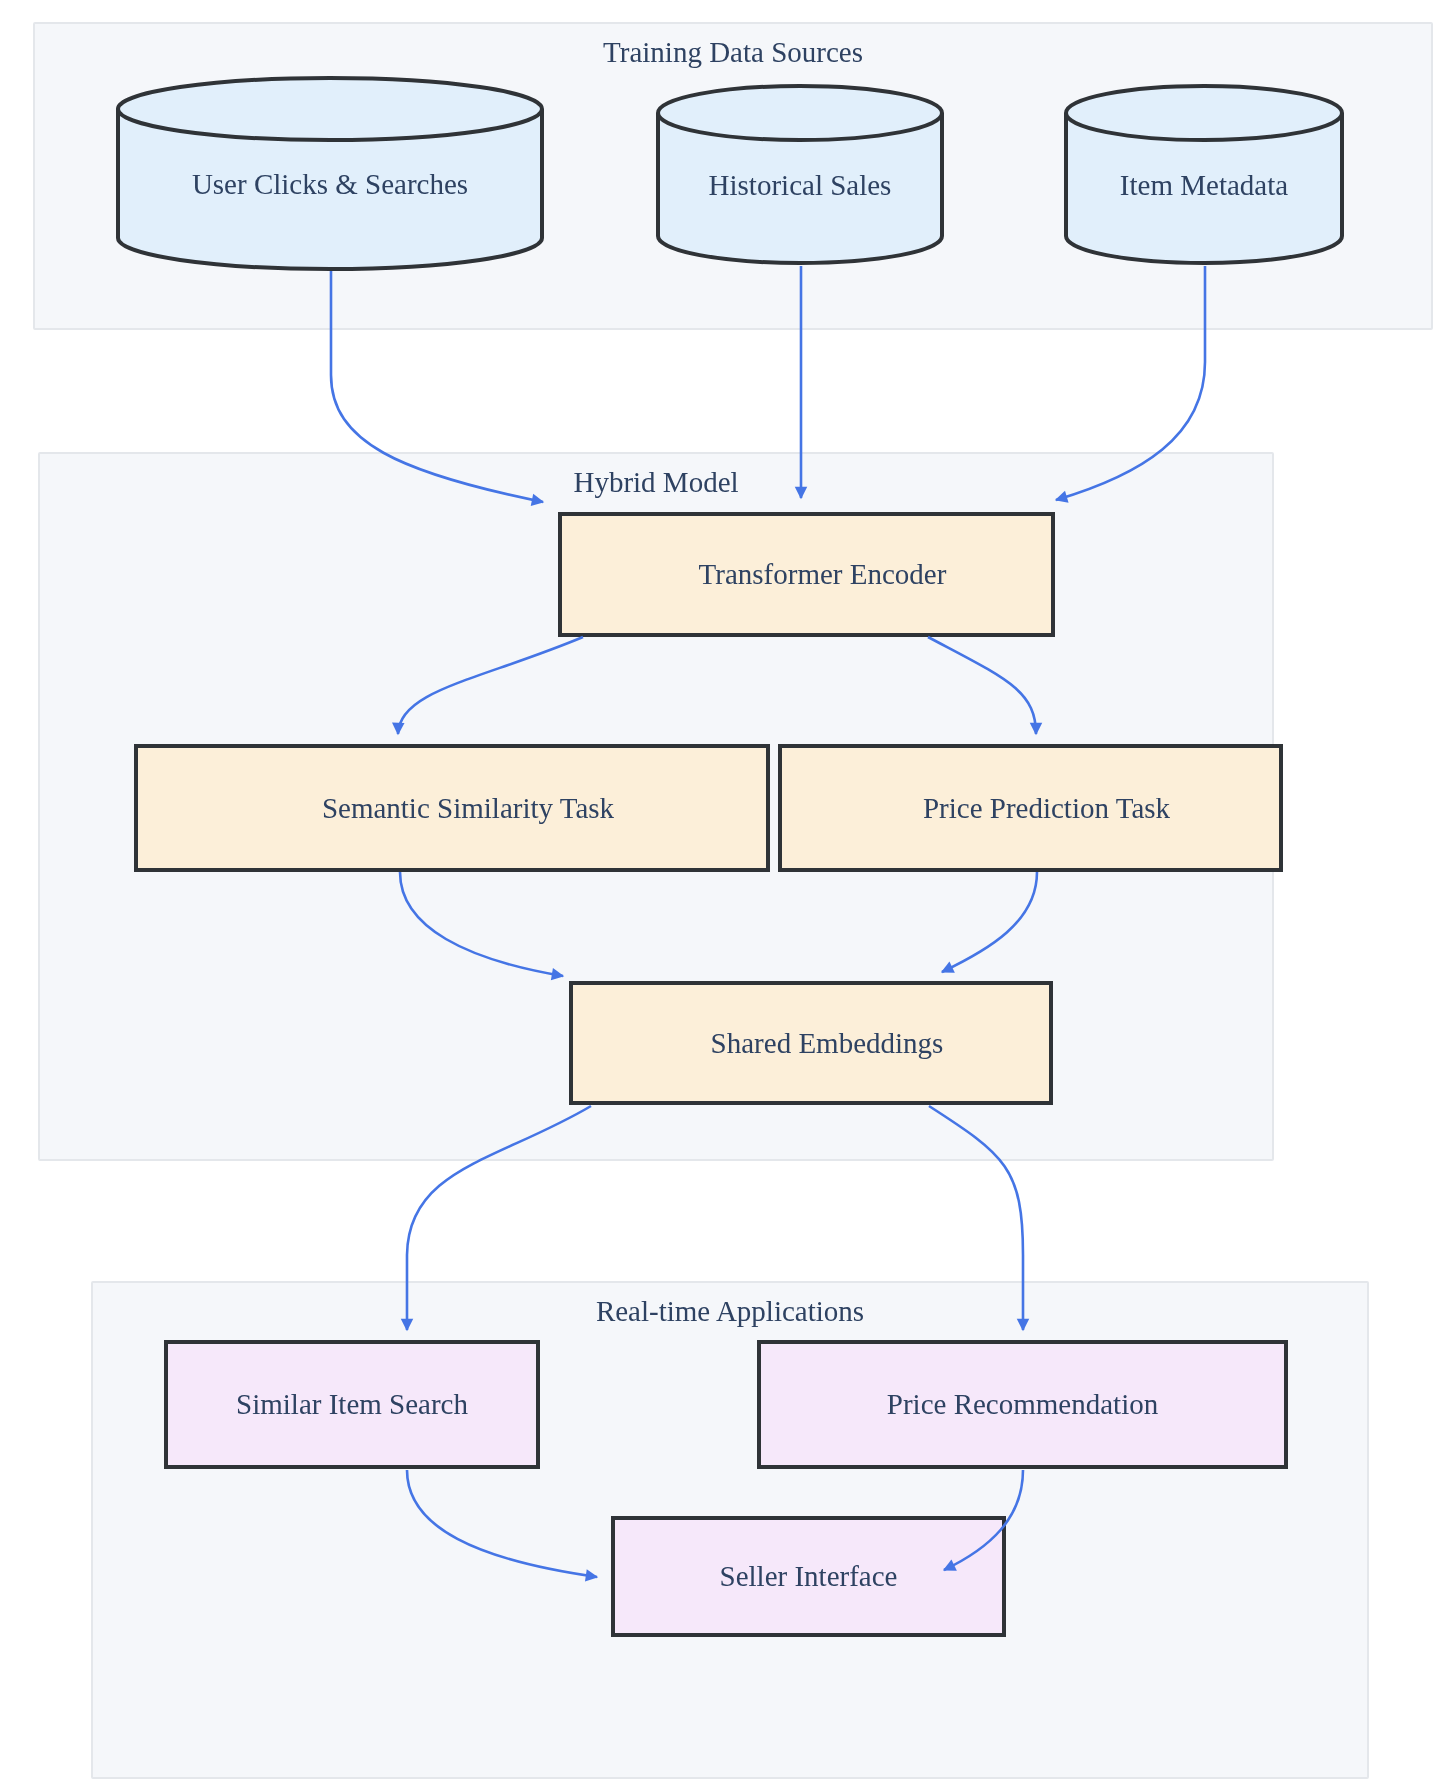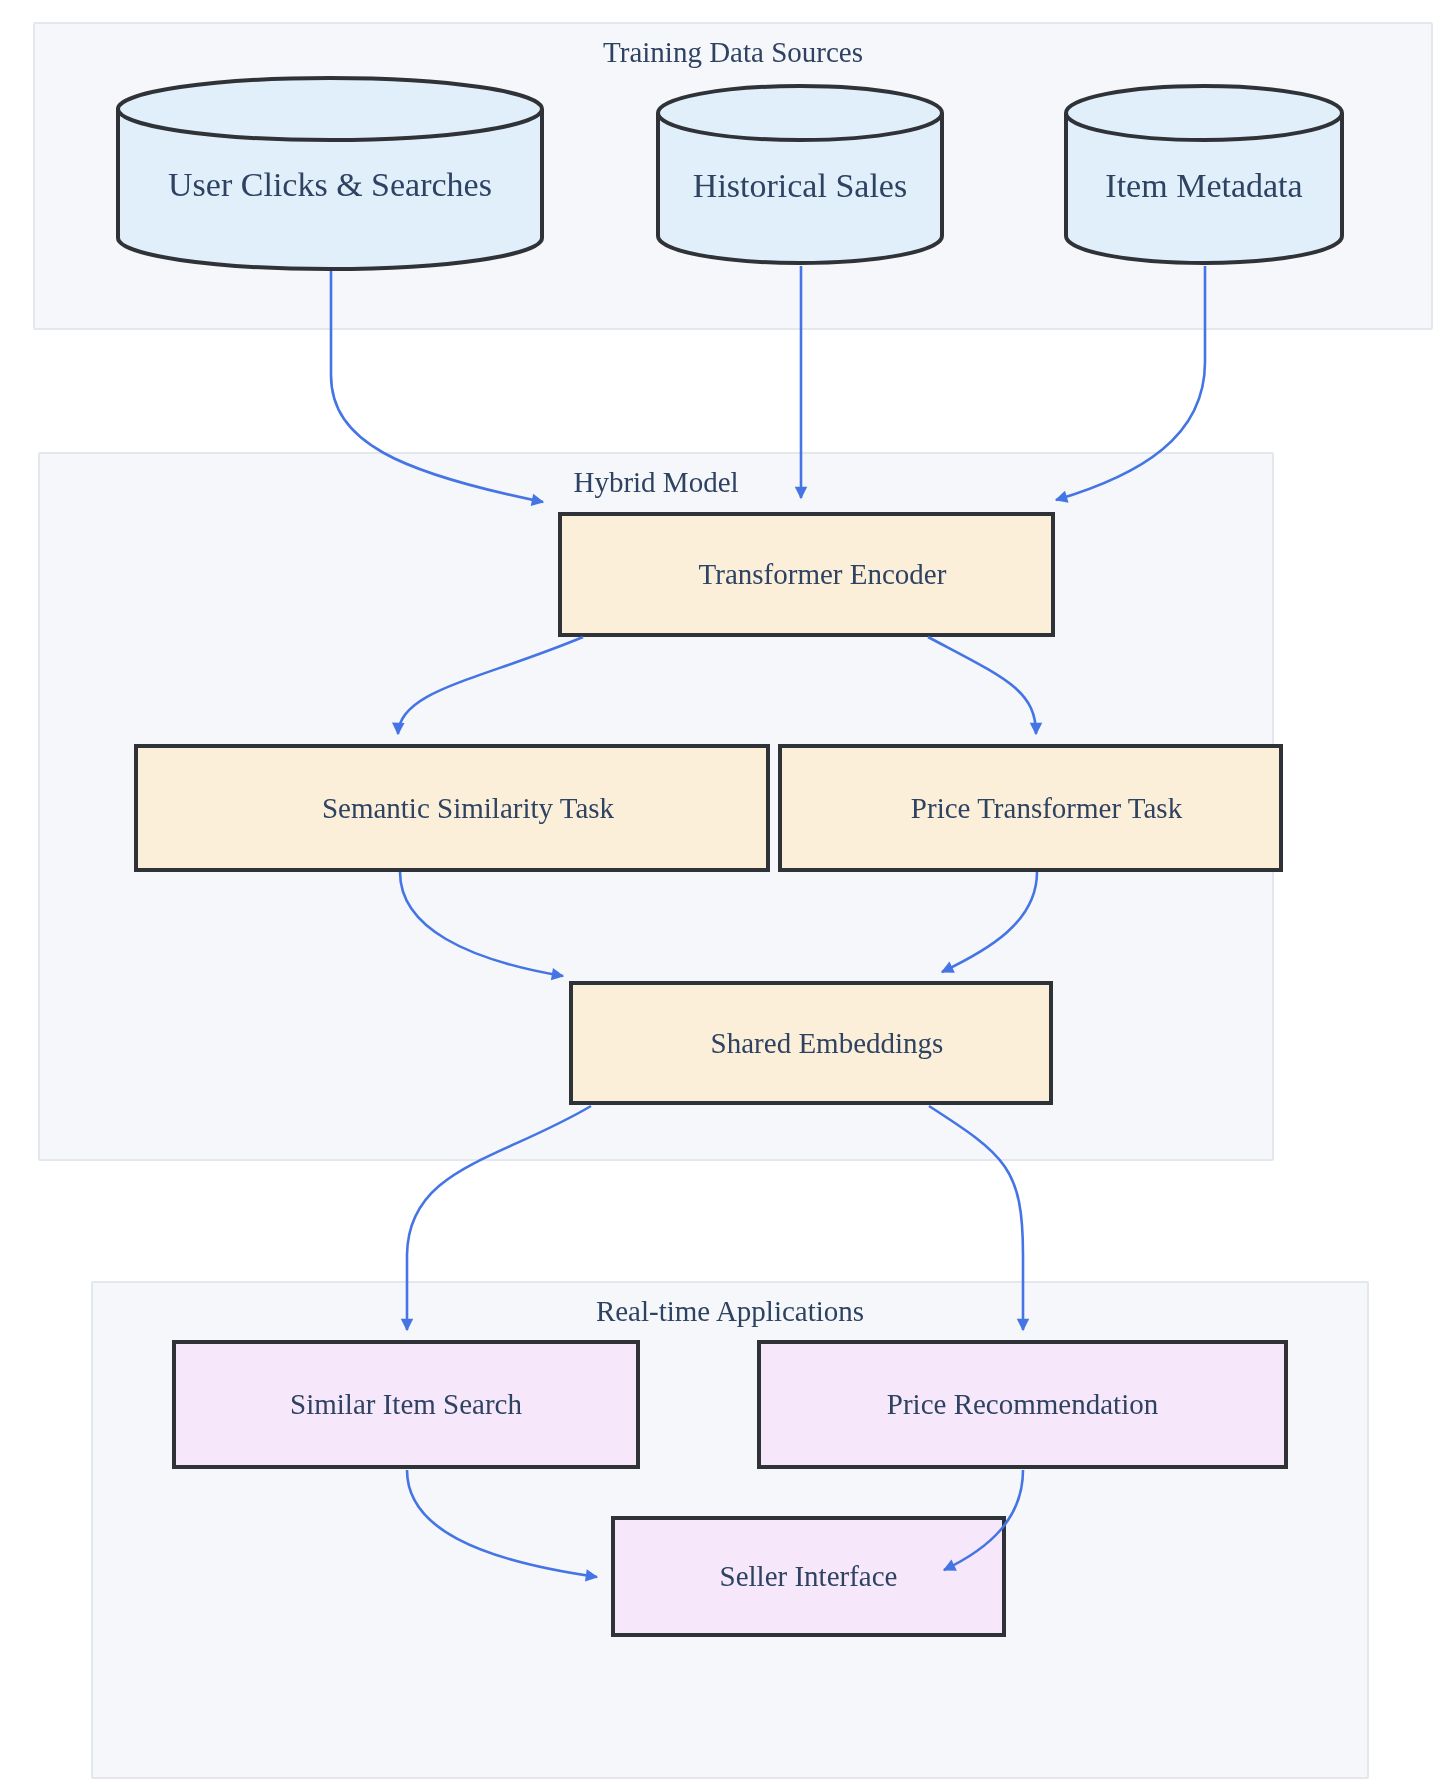--- a/index.html
+++ b/index.html
@@ -32,21 +32,21 @@
     font-size:29px;color:var(--text);z-index:3;
   }
   .node.model{background:var(--model-fill);padding-left:32px;}
   .node.app{background:var(--app-fill);}
   .cyl{position:absolute;z-index:3;}
   .cyl-svg{position:absolute;left:0;top:0;width:100%;height:100%;display:block;}
   .cyl-body{fill:var(--datastore-fill);stroke:var(--border);stroke-width:4;stroke-linejoin:round;}
   .cyl-lid{fill:none;stroke:var(--border);stroke-width:4;}
   .cyl-label{
     position:absolute;inset:0;display:flex;align-items:center;justify-content:center;
-    padding-top:22px;font-size:34px;color:var(--text);text-align:center;
+    padding-top:22px;font-size:29px;color:var(--text);text-align:center;
   }
   #edges{position:absolute;left:0;top:0;width:1454px;height:1786px;z-index:4;pointer-events:none;}
   .edge{fill:none;stroke:var(--arrow);stroke-width:2.6px;}
   .arrowhead{fill:var(--arrow);stroke:none;}
 </style>
 </head>
 <body>
 
 <div id="canvas">
 
@@ -88,28 +88,28 @@
 
   <div class="node model" style="left:558px;top:512px;width:497px;height:125px">
     <span>Transformer Encoder</span>
   </div>
 
   <div class="node model" style="left:134px;top:744px;width:636px;height:128px">
     <span>Semantic Similarity Task</span>
   </div>
 
   <div class="node model" style="left:778px;top:744px;width:505px;height:128px">
-    <span>Price Transformer Task</span>
+    <span>Price Prediction Task</span>
   </div>
 
   <div class="node model" style="left:569px;top:981px;width:484px;height:124px">
     <span>Shared Embeddings</span>
   </div>
 
-  <div class="node app" style="left:172px;top:1340px;width:468px;height:129px">
+  <div class="node app" style="left:164px;top:1340px;width:376px;height:129px">
     <span>Similar Item Search</span>
   </div>
 
   <div class="node app" style="left:757px;top:1340px;width:531px;height:129px">
     <span>Price Recommendation</span>
   </div>
 
   <div class="node app" style="left:611px;top:1516px;width:395px;height:121px">
     <span>Seller Interface</span>
   </div>

